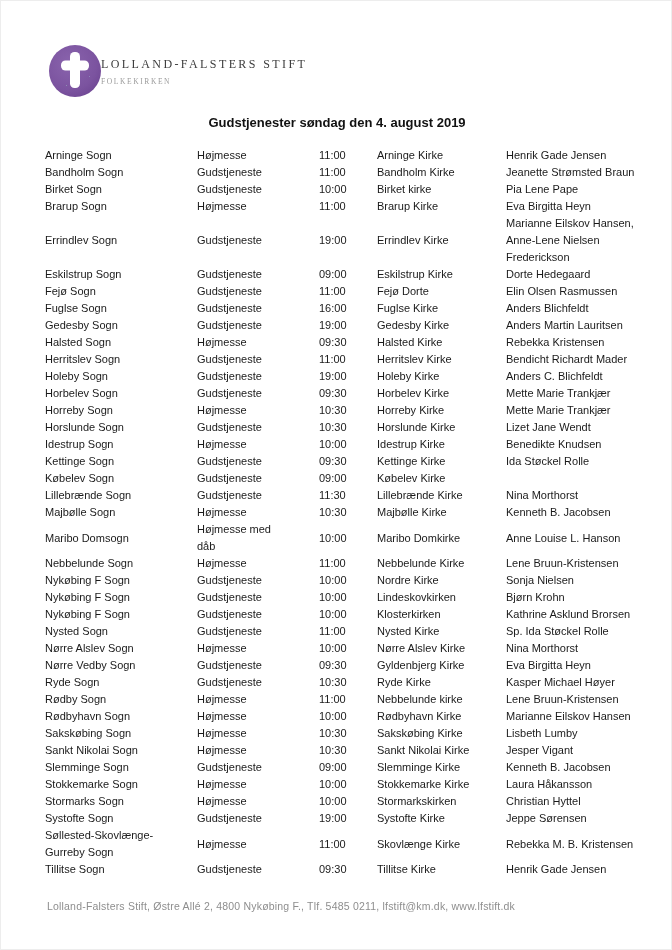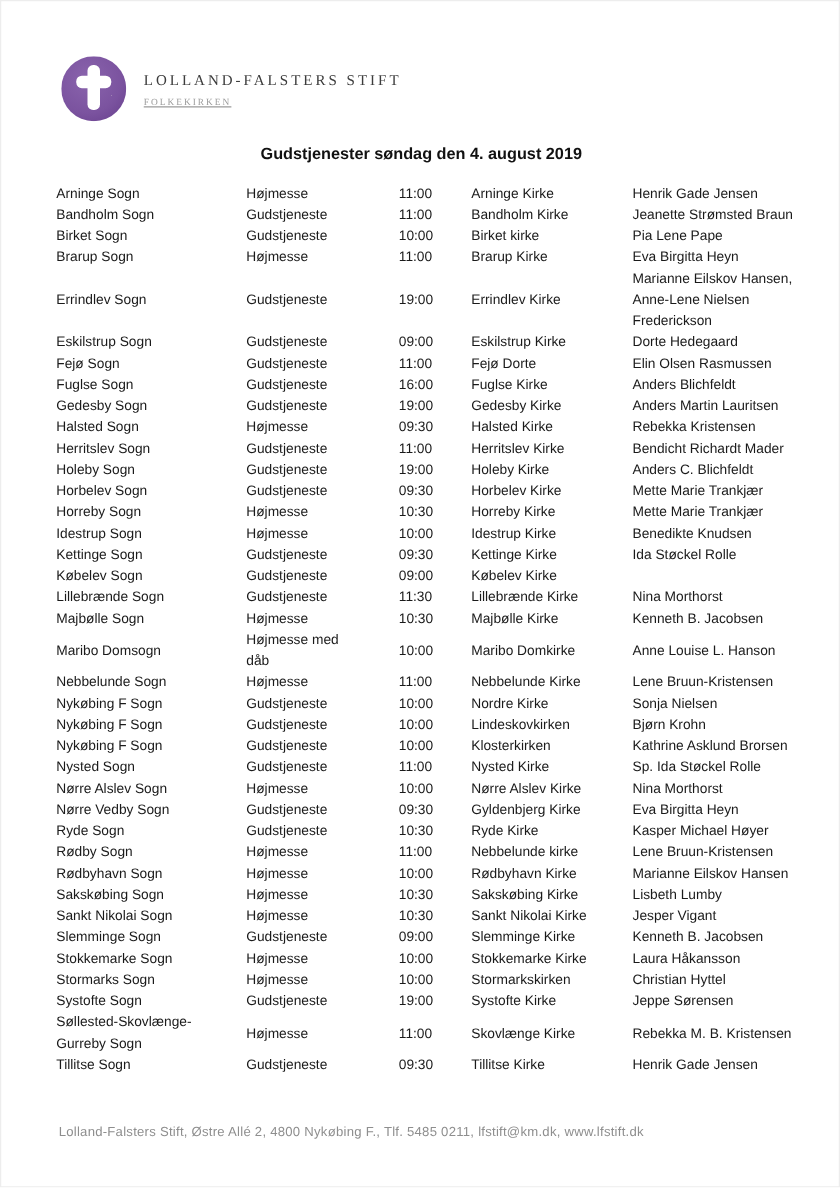--- a/index.html
+++ b/index.html
@@ -15,36 +15,35 @@
     overflow: hidden;
   }
   .logo-row {
     position: absolute;
     top: 44px;
     left: 48px;
     display: flex;
     align-items: flex-start;
   }
   .logo-mark { width: 52px; height: 52px; display: block; }
-  .logo-text { margin-left: 14px; padding-top: 12px; }
+  .logo-text { padding-top: 12px; }
   .org-name {
     font-family: "Liberation Serif", serif;
     font-size: 12px;
     letter-spacing: 2.4px;
     color: #3c3c3c;
     white-space: nowrap;
   }
   .sub-name {
     font-family: "Liberation Serif", serif;
     font-size: 7.5px;
     letter-spacing: 1.6px;
     color: #9b9b9b;
     margin-top: 5px;
     white-space: nowrap;
-    text-decoration: underline;
   }
   .doc-title {
     position: absolute;
     top: 114px;
     left: 0;
     width: 672px;
     text-align: center;
     font-size: 13px;
     font-weight: bold;
     color: #111111;
@@ -213,20 +212,27 @@
           <td>Mette Marie Trankjær</td>
         </tr>
         <tr>
           <td><span class="cell-inner-narrow">Horreby Sogn</span></td>
           <td><span class="cell-inner-narrow">Højmesse</span></td>
           <td>10:30</td>
           <td>Horreby Kirke</td>
           <td>Mette Marie Trankjær</td>
         </tr>
         <tr>
+          <td><span class="cell-inner-narrow">Horslunde Sogn</span></td>
+          <td><span class="cell-inner-narrow">Gudstjeneste</span></td>
+          <td>10:30</td>
+          <td>Horslunde Kirke</td>
+          <td>Lizet Jane Wendt</td>
+        </tr>
+        <tr>
           <td><span class="cell-inner-narrow">Idestrup Sogn</span></td>
           <td><span class="cell-inner-narrow">Højmesse</span></td>
           <td>10:00</td>
           <td>Idestrup Kirke</td>
           <td>Benedikte Knudsen</td>
         </tr>
         <tr>
           <td><span class="cell-inner-narrow">Kettinge Sogn</span></td>
           <td><span class="cell-inner-narrow">Gudstjeneste</span></td>
           <td>09:30</td>

